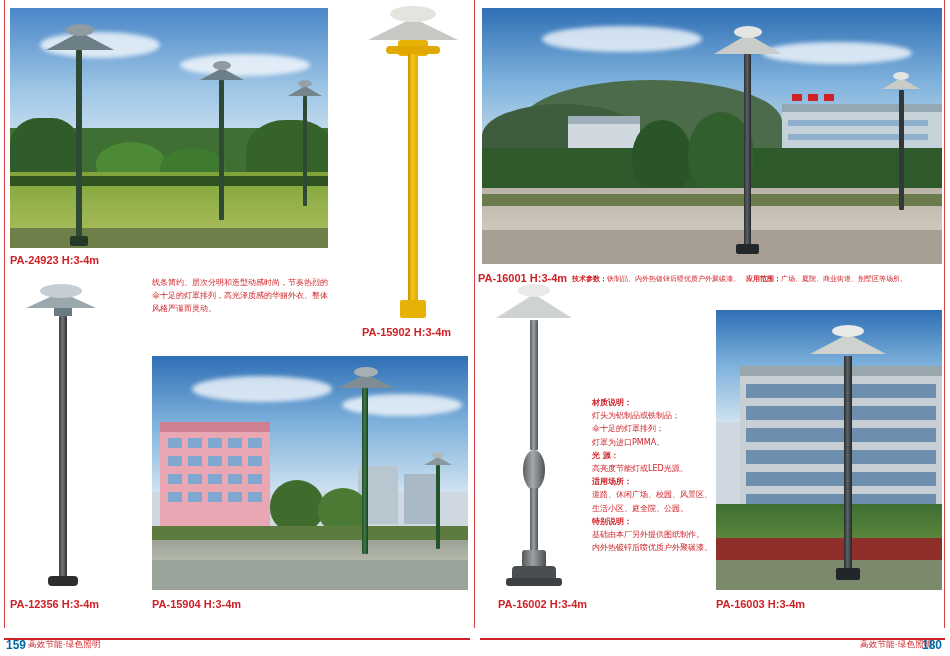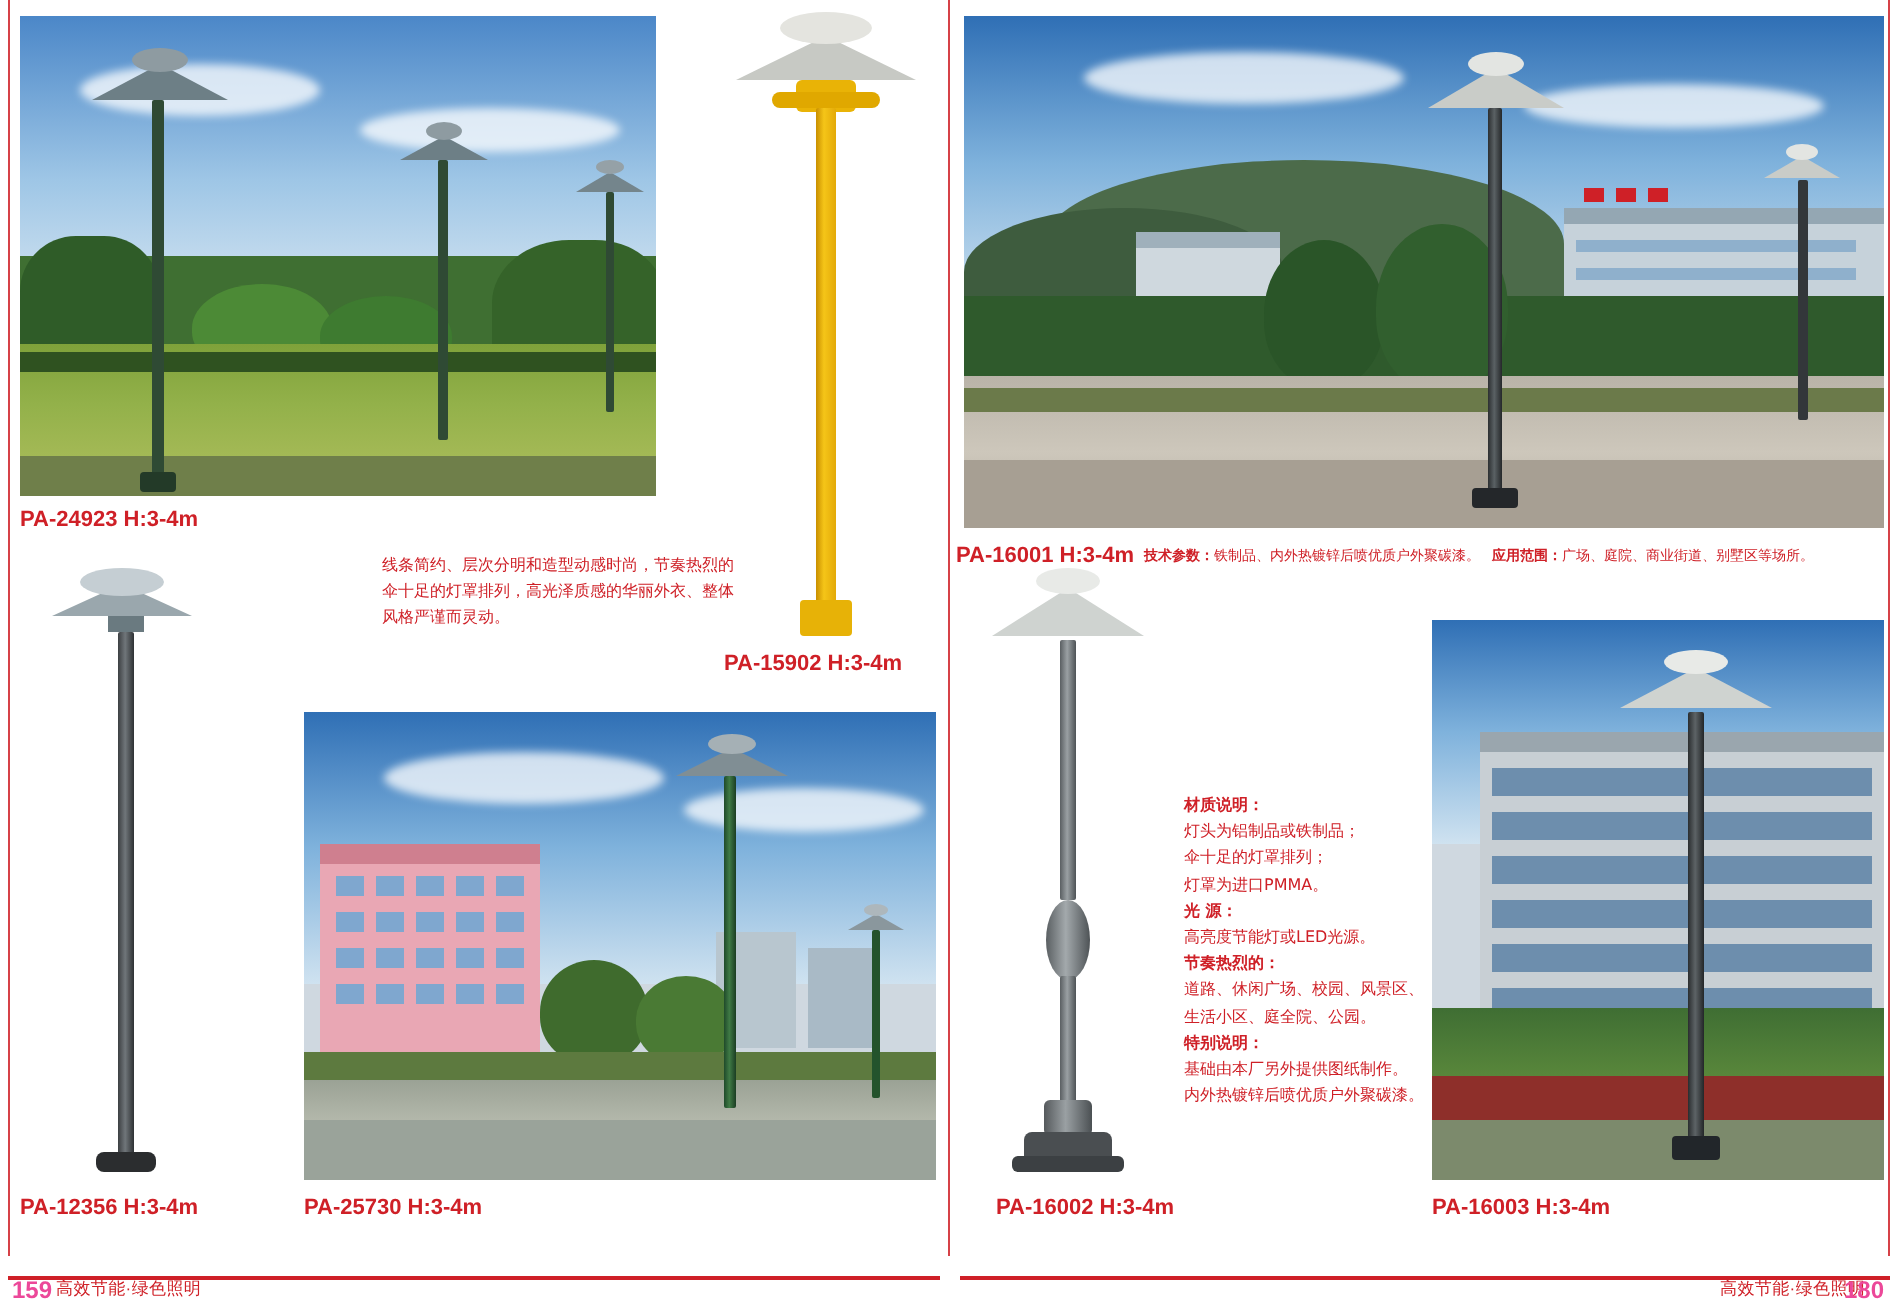--- a/index.html
+++ b/index.html
@@ -21,21 +21,21 @@
     position:absolute;left:4px;top:0;width:1px;height:628px;background:#cf2027;opacity:.85;
   }
   .right-rule{
     position:absolute;left:944px;top:0;width:1px;height:628px;background:#cf2027;opacity:.85;
   }
 
   
   .footer{position:absolute;left:0;bottom:0;width:950px;height:26px;}
   .footer .bar{position:absolute;top:8px;height:2px;background:#cf2027;}
   .pagenum{
-    position:absolute;bottom:4px;font-size:12px;font-weight:bold;color:#ec4899;
+    position:absolute;bottom:4px;font-size:12px;font-weight:bold;color:#0369a1;
   }
   .footer-text{
     position:absolute;bottom:5px;font-size:8.5px;color:#cf2027;letter-spacing:.2px;
   }
 
   
   .photo{position:absolute;overflow:hidden;background:#cfd8e0;}
   .photo .sky{position:absolute;left:0;top:0;width:100%;height:62%;
     background:linear-gradient(#4b87c8,#9ec6e6 55%,#d9e7f2 100%);}
   .photo .sky2{position:absolute;left:0;top:0;width:100%;height:58%;
@@ -112,21 +112,21 @@
     </div>
 
     <div class="lamp" style="left:278px;top:72px;">
       <div class="bowl" style="left:0;top:6px;border-left-width:17px;border-right-width:17px;border-bottom:10px solid #74858c;"></div>
       <div class="cap" style="left:10px;top:0px;width:14px;height:7px;background:#95a1a7;"></div>
       <div class="pole" style="left:15px;top:16px;width:4px;height:110px;background:#2f4a34;"></div>
     </div>
   </div>
   <div class="caption" style="left:10px;top:254px;">PA-24923 H:3-4m</div>
 
-  <div class="cn-block" style="left:152px;top:276px;width:180px;white-space:pre-line;margin-left:39px;">线条简约、层次分明和造型动感时尚，节奏热烈的
+  <div class="cn-block" style="left:152px;top:276px;width:180px;white-space:pre-line;">线条简约、层次分明和造型动感时尚，节奏热烈的
 伞十足的灯罩排列，高光泽质感的华丽外衣、整体
 风格严谨而灵动。</div>
 
   <div class="lamp" style="left:368px;top:4px;">
     <div class="bowl" style="left:0;top:14px;border-left-width:45px;border-right-width:45px;border-bottom:22px solid #c7c9c4;"></div>
     <div class="cap" style="left:22px;top:2px;width:46px;height:16px;background:#e4e4df;"></div>
     <div style="position:absolute;left:30px;top:36px;width:30px;height:16px;background:#e9b306;border-radius:3px;"></div>
     <div style="position:absolute;left:18px;top:42px;width:54px;height:8px;background:#e0a800;border-radius:4px;"></div>
     <div class="pole" style="left:40px;top:50px;width:10px;height:250px;background:linear-gradient(90deg,#c98f00,#f5c518 40%,#e3a908);"></div>
     <div class="base" style="left:32px;top:296px;width:26px;height:18px;background:#e7b207;"></div>
@@ -189,21 +189,21 @@
       
       
       
     </div>
     <div class="lamp" style="left:272px;top:96px;">
       <div class="bowl" style="left:0;top:5px;border-left-width:14px;border-right-width:14px;border-bottom:8px solid #8a979d;"></div>
       <div class="cap" style="left:8px;top:0;width:12px;height:6px;background:#adb7bc;"></div>
       <div class="pole" style="left:12px;top:13px;width:4px;height:84px;background:#24532c;"></div>
     </div>
   </div>
-  <div class="caption" style="left:152px;top:598px;">PA-25730 H:3-4m</div>
+  <div class="caption" style="left:152px;top:598px;">PA-15904 H:3-4m</div>
 
   <div class="photo" style="left:482px;top:8px;width:460px;height:256px;">
     <div class="sky2"></div>
     <div class="clouds" style="left:60px;top:18px;width:160px;height:26px;"></div>
     <div class="clouds" style="left:280px;top:34px;width:150px;height:22px;"></div>
 
     <div style="position:absolute;left:40px;top:72px;width:260px;height:84px;background:#4c6b4a;border-radius:50% 50% 0 0;"></div>
     <div style="position:absolute;left:0;top:96px;width:160px;height:64px;background:#3e5c3e;border-radius:50% 50% 0 0;"></div>
 
     <div class="bldg" style="left:86px;top:108px;width:72px;height:54px;background:#cfd8de;"></div>
@@ -262,21 +262,21 @@
   </div>
   <div class="caption" style="left:498px;top:598px;">PA-16002 H:3-4m</div>
 
   <div class="cn-block" style="left:592px;top:396px;">
     <div style="font-weight:bold;">材质说明：</div>
     <div>灯头为铝制品或铁制品；</div>
     <div>伞十足的灯罩排列；</div>
     <div>灯罩为进口PMMA。</div>
     <div style="font-weight:bold;">光  源：</div>
     <div>高亮度节能灯或LED光源。</div>
-    <div style="font-weight:bold;">节奏热烈的：</div>
+    <div style="font-weight:bold;">适用场所：</div>
     <div>道路、休闲广场、校园、风景区、</div>
     <div>生活小区、庭全院、公园。</div>
     <div style="font-weight:bold;">特别说明：</div>
     <div>基础由本厂另外提供图纸制作。</div>
     <div>内外热镀锌后喷优质户外聚碳漆。</div>
   </div>
 
   <div class="photo" style="left:716px;top:310px;width:226px;height:280px;">
     <div class="sky2" style="height:40%;"></div>
 

